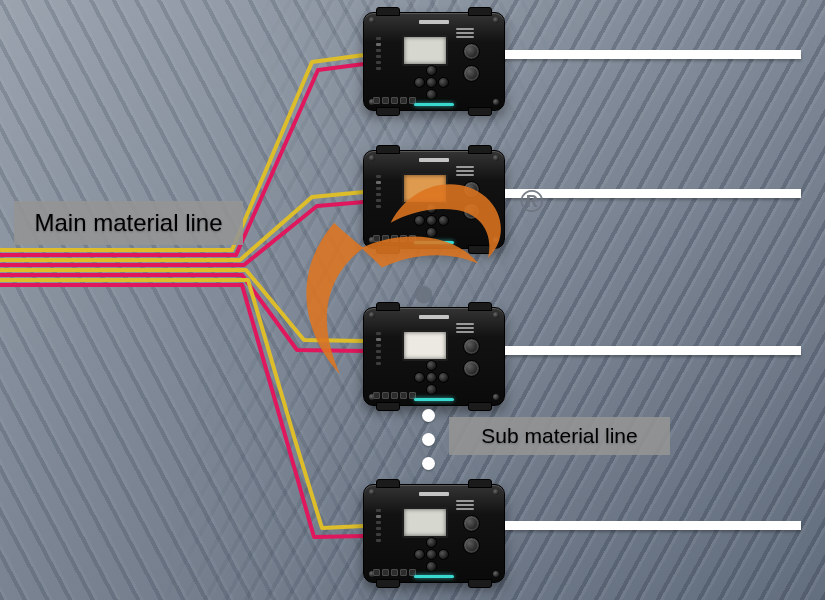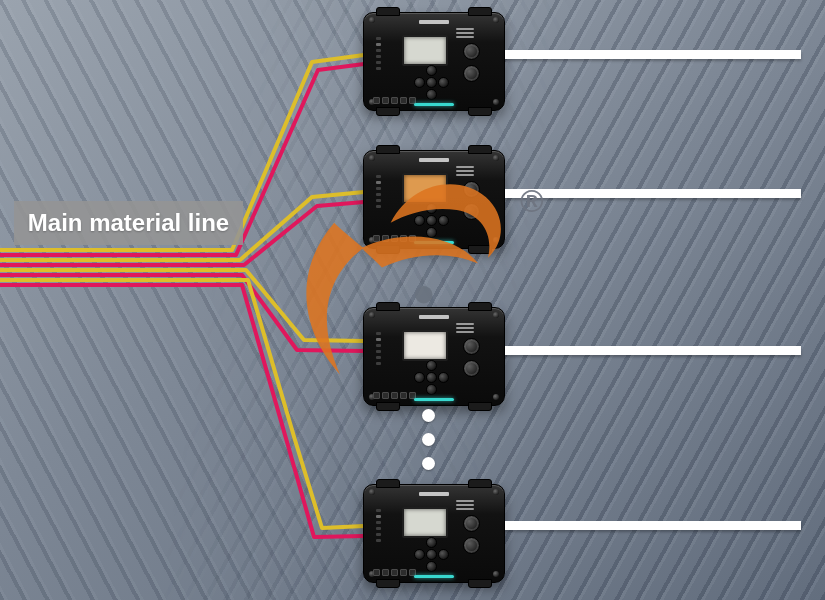--- a/index.html
+++ b/index.html
@@ -65,21 +65,21 @@
 
   
   .watermark{position:absolute;left:268px;top:163px;width:292px;height:240px;z-index:3;pointer-events:none;}
   .wm-orange{fill:var(--watermark-orange,#dd7420);opacity:.88;}
   .wm-dot{fill:#69727e;opacity:.9;}
   .rmark{position:absolute;left:520px;top:183px;z-index:3;font-size:32px;font-weight:bold;
          color:#6e7480;opacity:.92;}
 
   
   .label-box{position:absolute;z-index:4;background:var(--label-bg,rgba(148,148,148,.88));
-             color:#ffffff;font-weight:bold;display:flex;align-items:center;justify-content:center;
+             color:#000000;font-weight:normal;display:flex;align-items:center;justify-content:center;
              text-shadow:0 1px 2px rgba(0,0,0,.25);}
   .label-main{left:14px;top:201px;width:229px;height:44px;font-size:24px;}
   .label-sub{left:449px;top:417px;width:221px;height:38px;font-size:21px;}
 
   
   .dots{position:absolute;left:422px;top:409px;z-index:4;display:flex;flex-direction:column;gap:11px;}
   .dot{width:13px;height:13px;border-radius:50%;background:#fff;box-shadow:0 1px 2px rgba(0,0,0,.3);}
 </style>
 </head>
 <body>
@@ -276,20 +276,21 @@
 
   <svg class="watermark" viewBox="0 0 300 240">
     <path class="wm-orange" d="M68,58 C28,104 30,165 74,214 C50,160 58,114 98,84 C86,74 75,65 68,58 Z"></path>
     <path class="wm-orange" d="M126,58 C148,16 196,8 224,32 C244,50 244,78 226,94 C232,70 219,49 194,45 C169,41 144,48 126,58 Z"></path>
     <path class="wm-orange" d="M96,84 C140,64 192,70 216,100 C186,87 150,89 117,104 C109,96 101,89 96,84 Z"></path>
     <circle class="wm-dot" cx="160" cy="132" r="9"></circle>
   </svg>
   <div class="rmark">®</div>
 
   <div class="label-box label-main">Main material line</div>
+  <div class="label-box label-sub">Sub material line</div>
 
   <div class="dots">
       <div class="dot"></div>
       <div class="dot"></div>
       <div class="dot"></div>
     </div>
 
 </div>
 
 </body></html>

